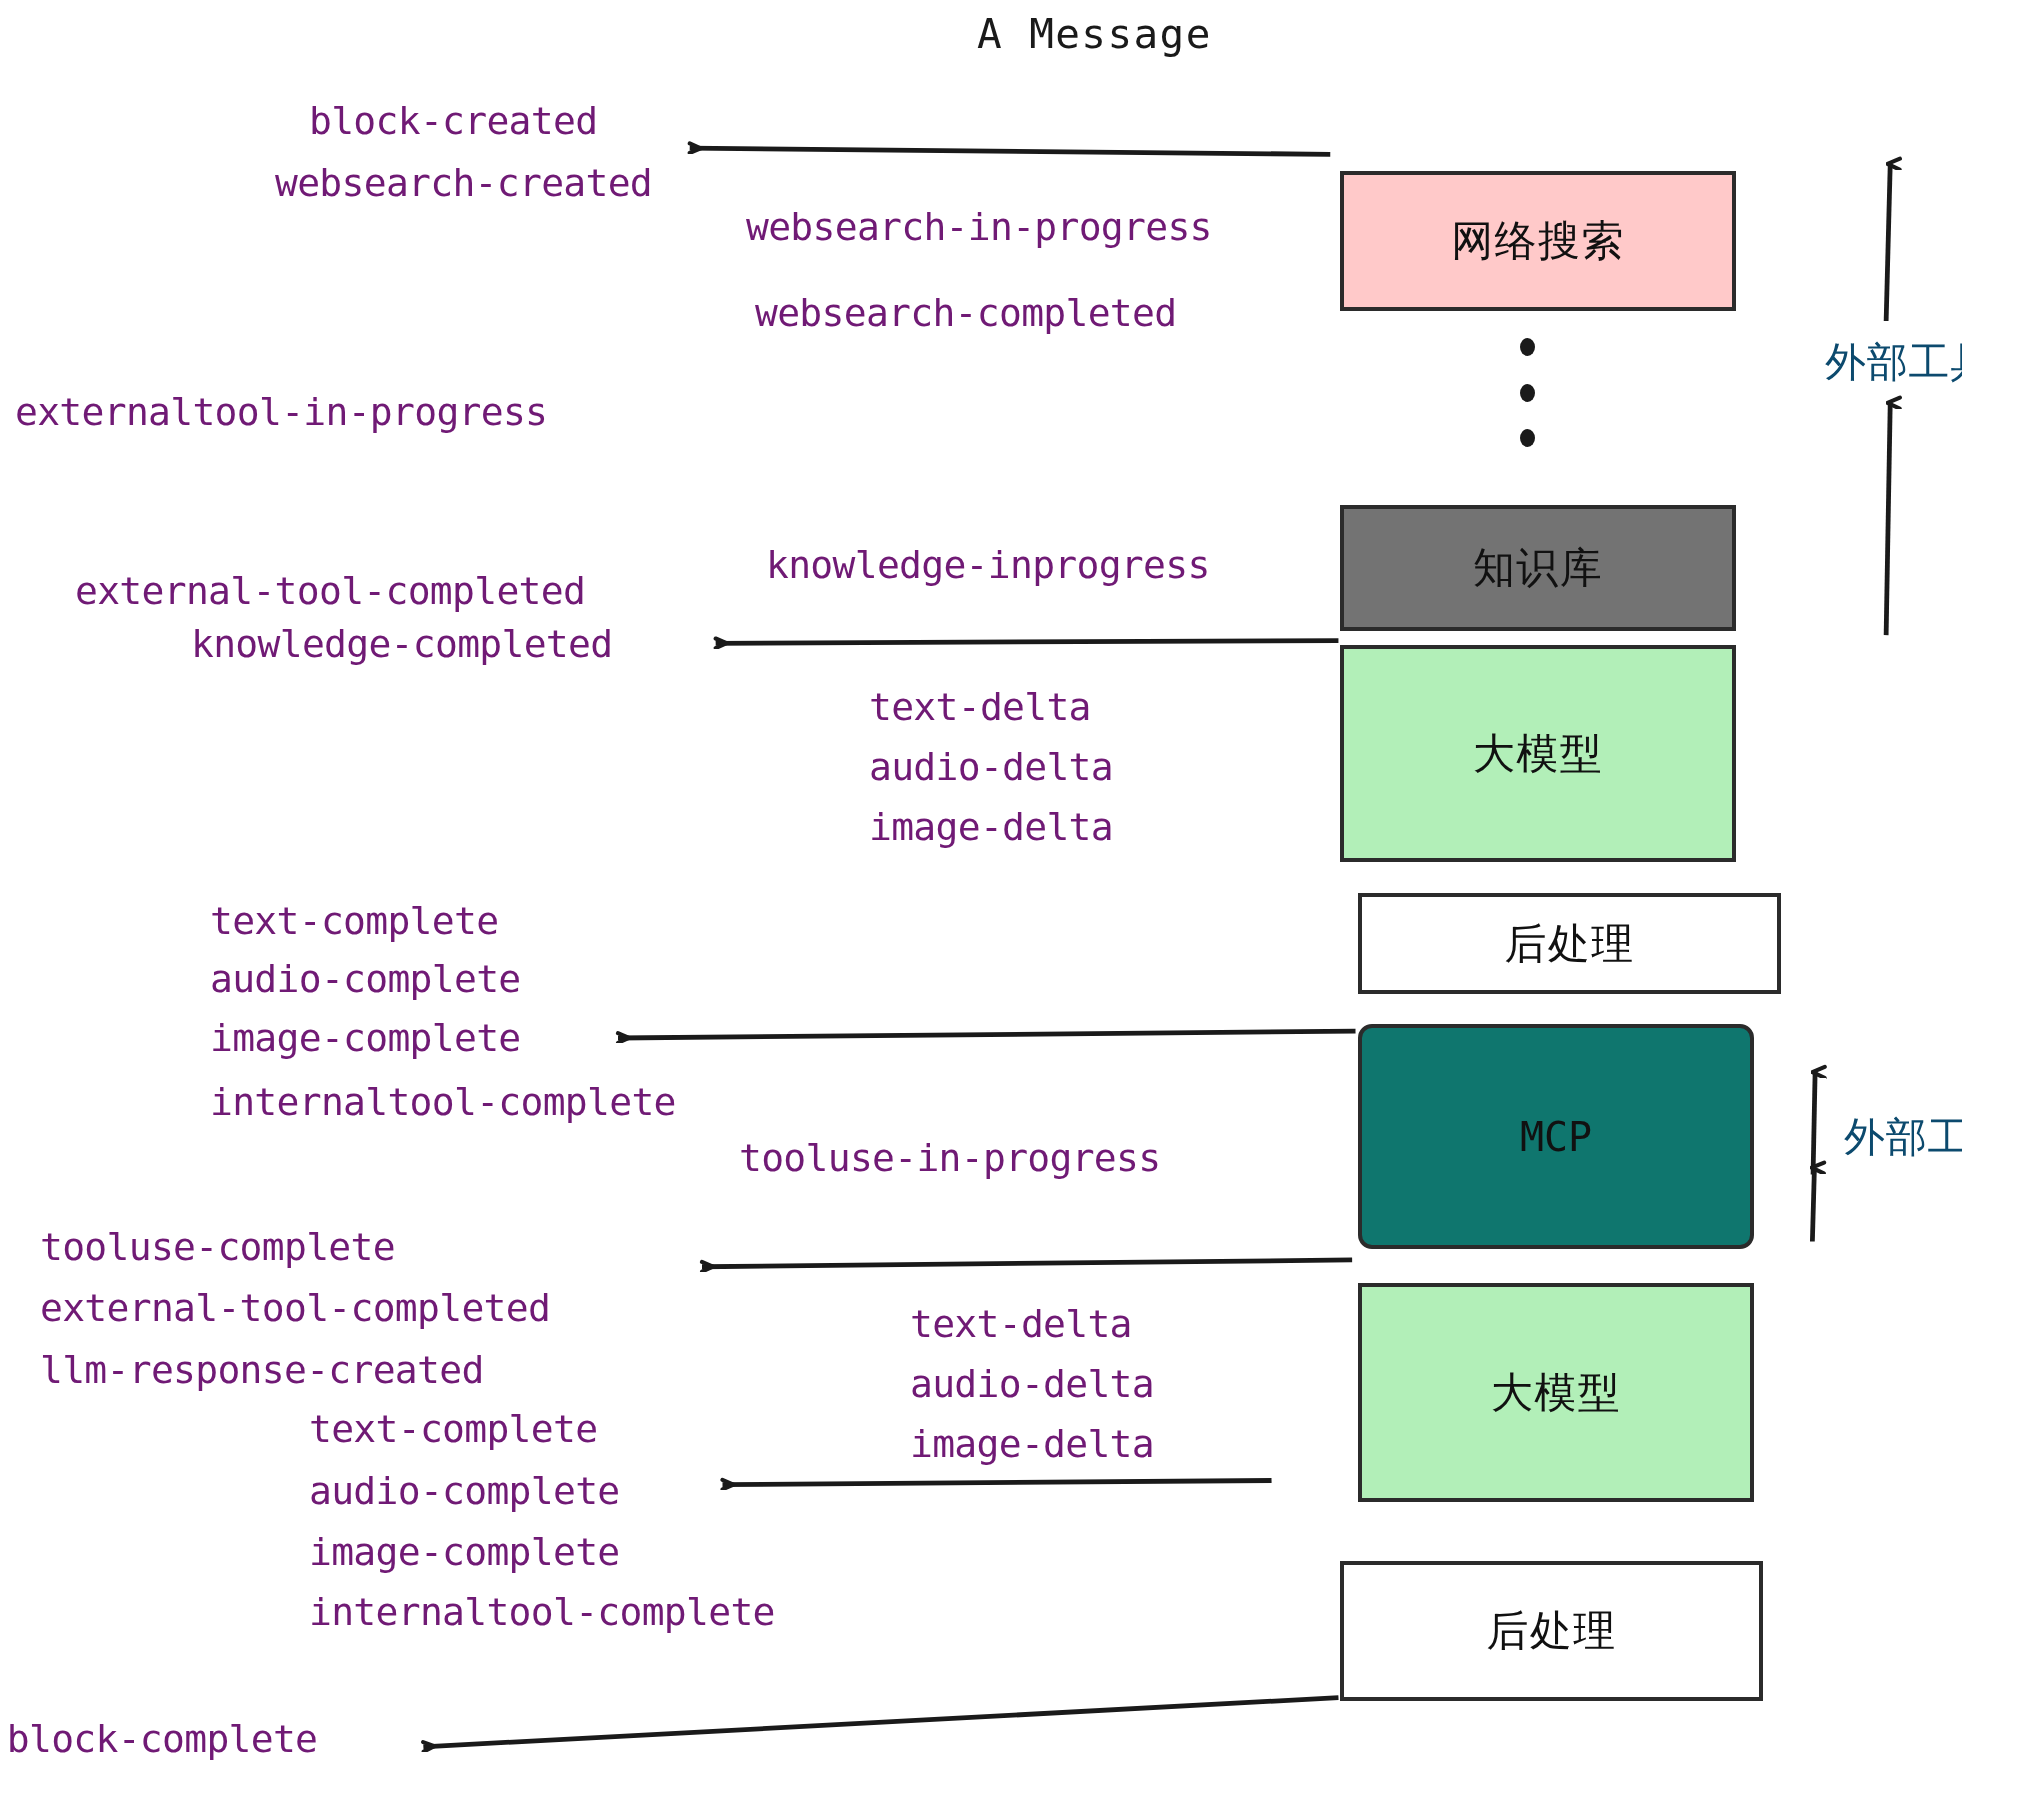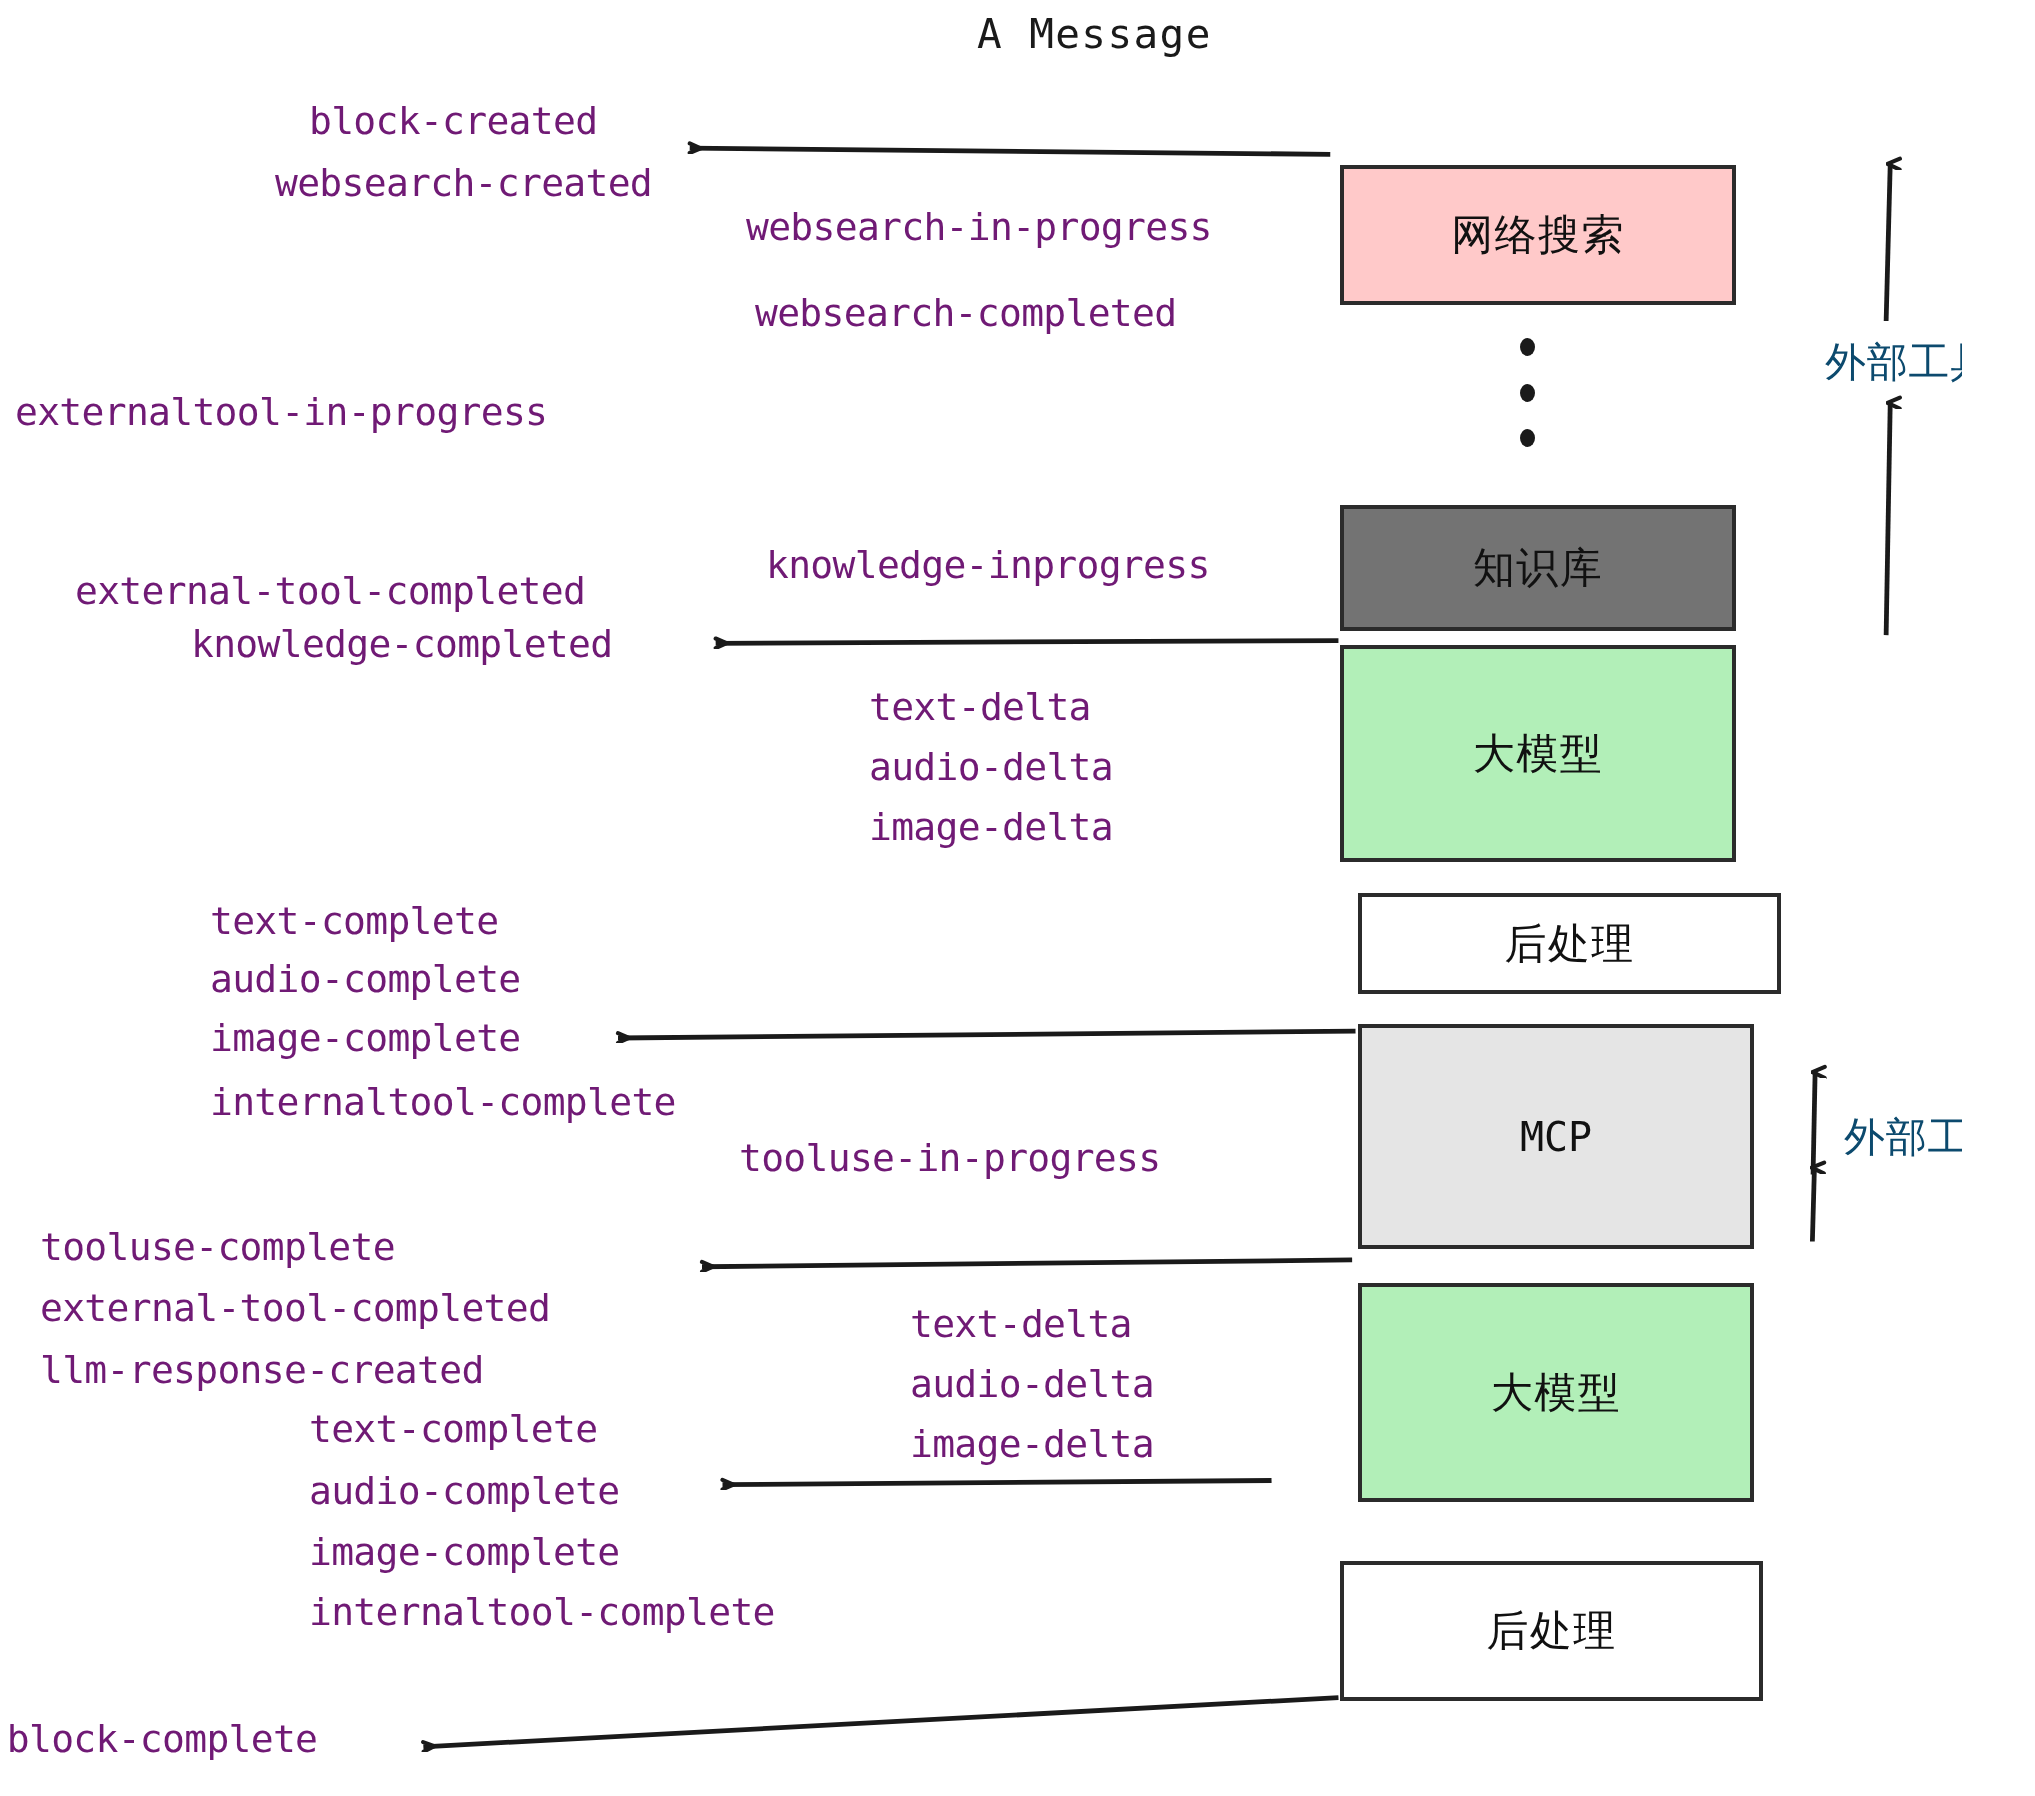--- a/index.html
+++ b/index.html
@@ -76,21 +76,21 @@
     pointer-events:none;
   }
 </style>
 </head>
 <body>
 
 <div id="stage">
 
   <div class="title" style="left:977px; top:13.7px;">A Message</div>
 
-  <div class="box" style="left:1340px; top:165px; width:396px; height:140px; background:#FFC9C9;">
+  <div class="box" style="left:1340px; top:171px; width:396px; height:140px; background:#FFC9C9;">
     <span>网络搜索</span>
   </div>
 
   <div class="dots" style="left:1520px; top:338px; width:15px; height:109px;">
     <i></i>
       <i></i>
       <i></i>
   </div>
 
   <div class="box" style="left:1340px; top:505px; width:396px; height:126px; background:#737373;">
@@ -98,21 +98,21 @@
   </div>
 
   <div class="box" style="left:1340px; top:645px; width:396px; height:217px; background:#B2EFB8;">
     <span>大模型</span>
   </div>
 
   <div class="box" style="left:1358px; top:893px; width:423px; height:101px; background:#FFFFFF;">
     <span>后处理</span>
   </div>
 
-  <div class="box mono" style="left:1358px; top:1024px; width:396px; height:225px; background:#e5e5e5;">
+  <div class="box mono" style="left:1358px; top:1024px; width:396px; height:225px; background:#0f766e;border-radius:14px;">
     <span>MCP</span>
   </div>
 
   <div class="box" style="left:1358px; top:1283px; width:396px; height:219px; background:#B2EFB8;">
     <span>大模型</span>
   </div>
 
   <div class="box" style="left:1340px; top:1561px; width:423px; height:140px; background:#FFFFFF;">
     <span>后处理</span>
   </div>

